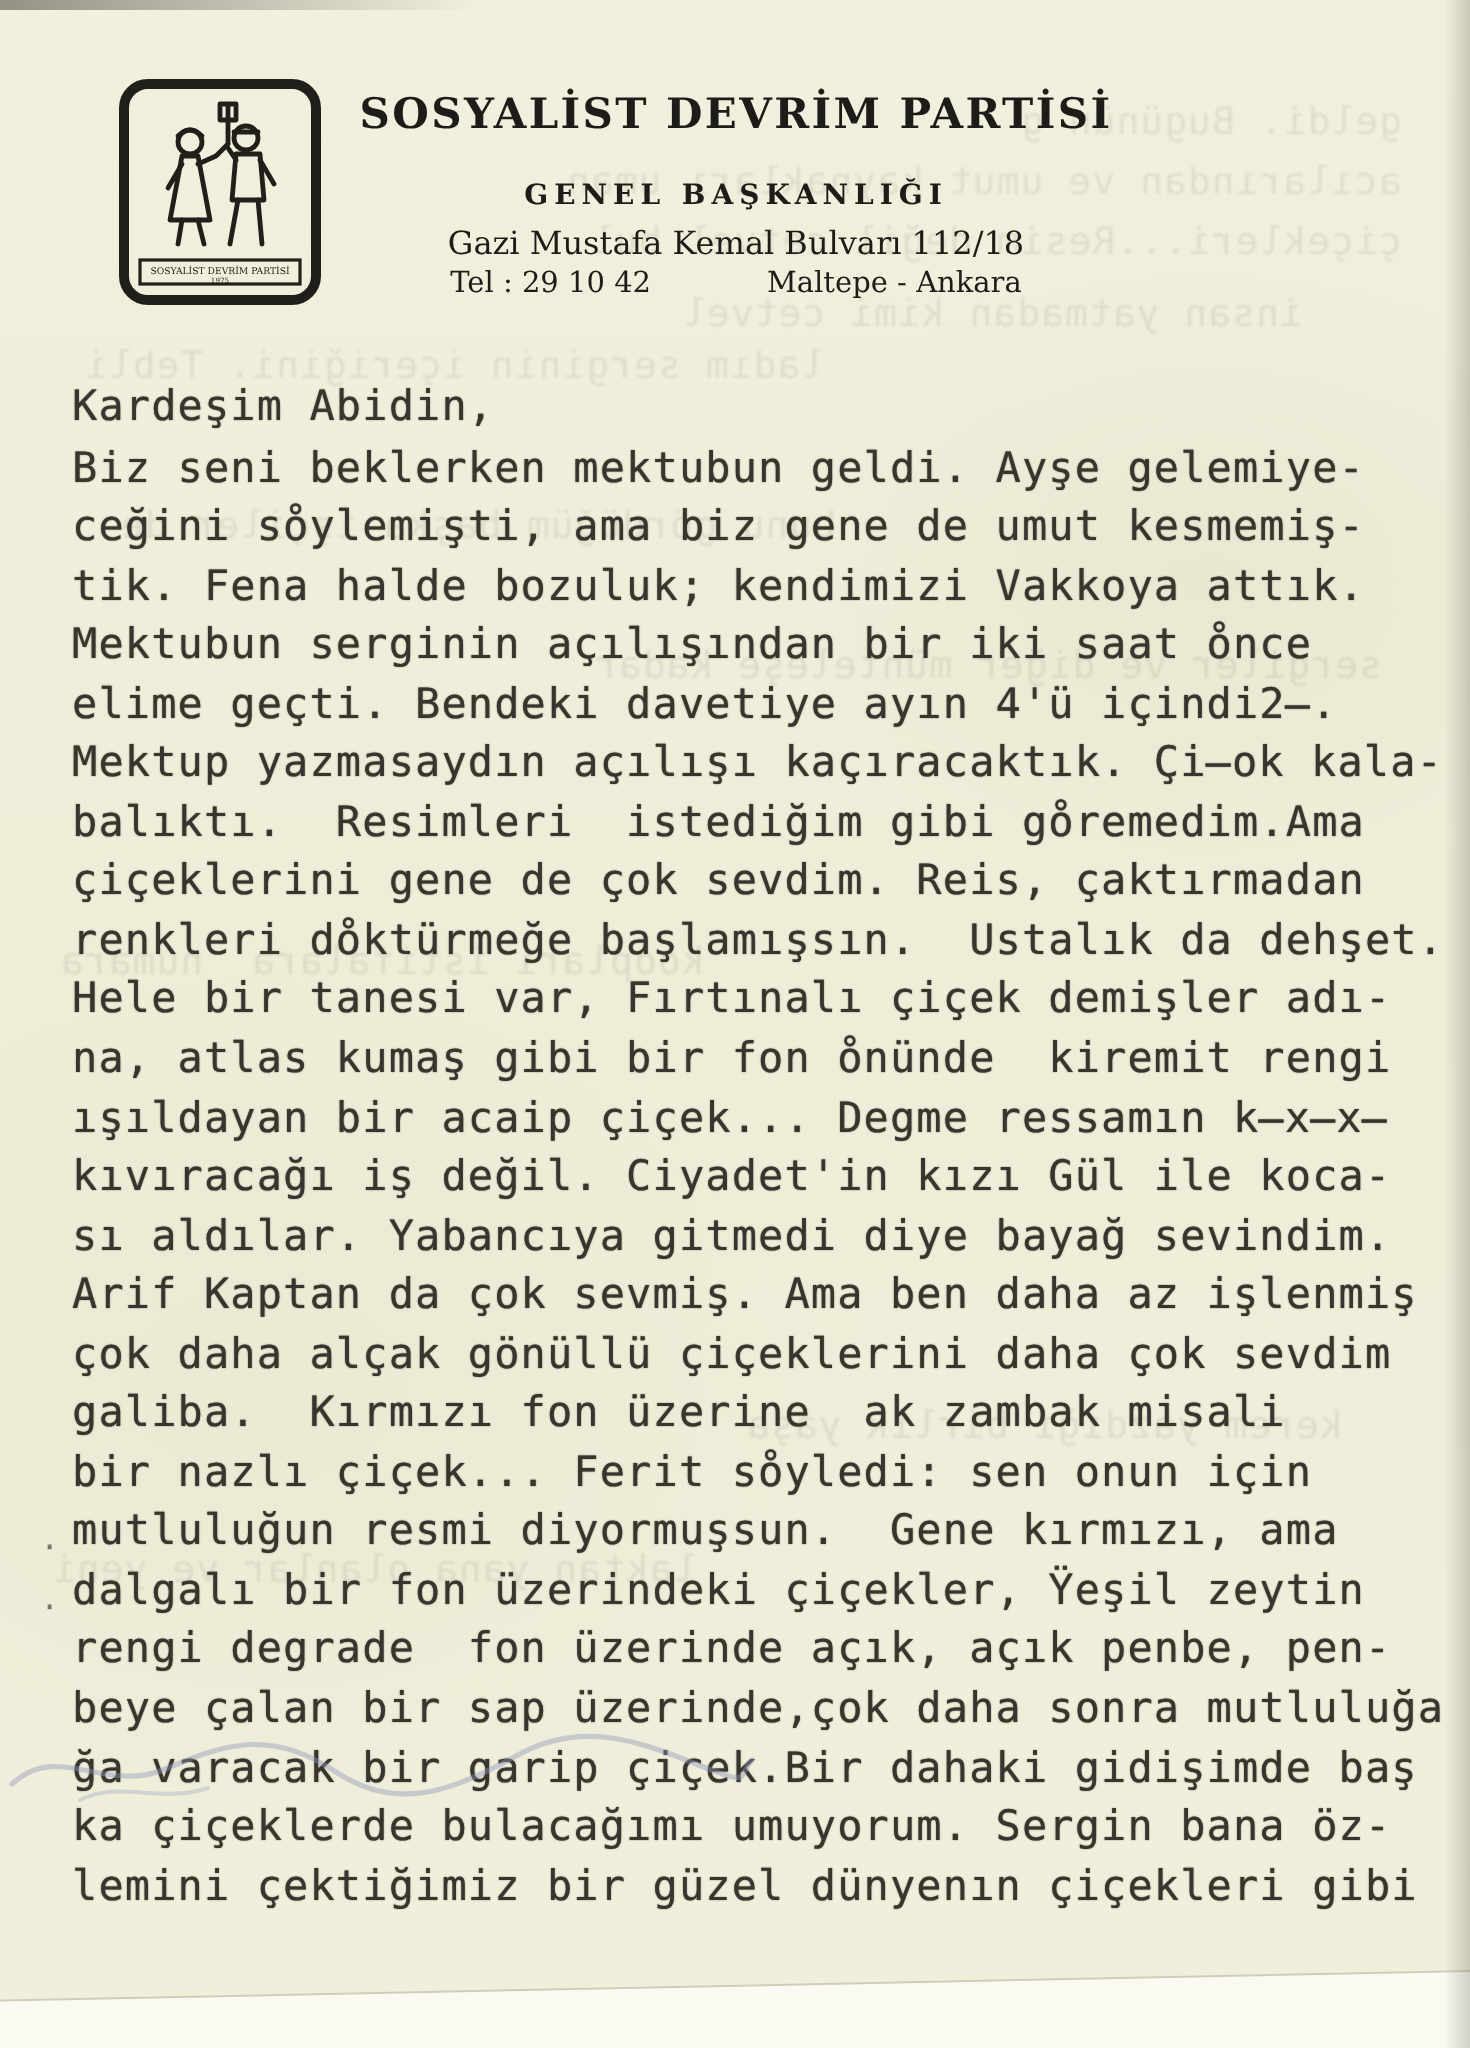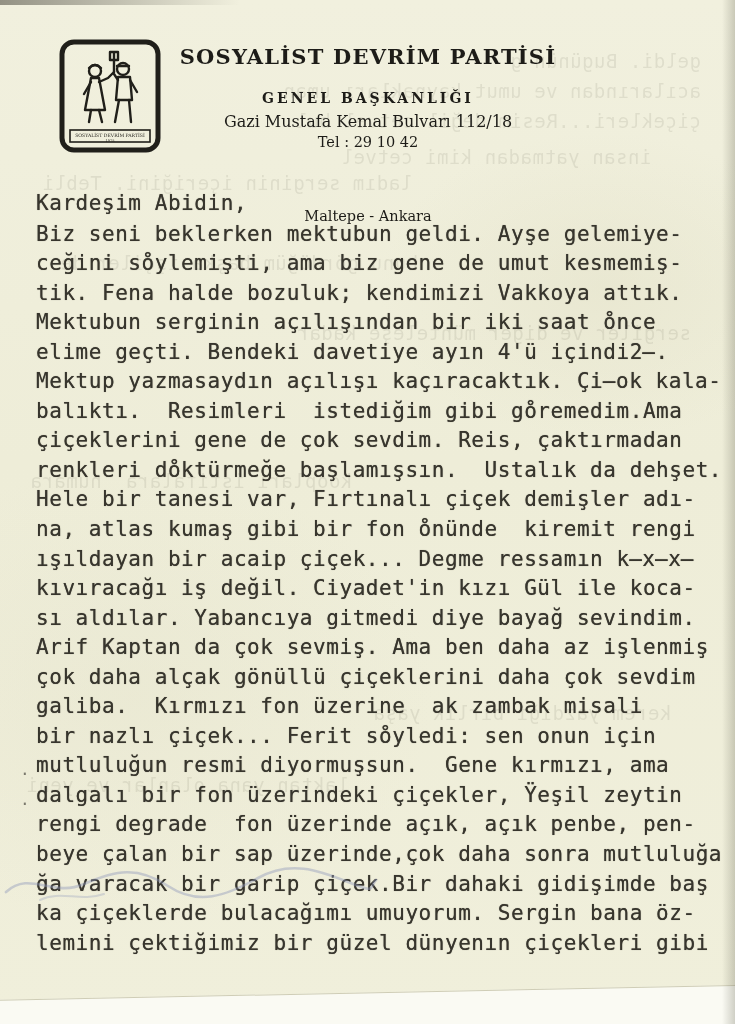--- a/index.html
+++ b/index.html
@@ -17,21 +17,21 @@
   
   .logo{position:absolute;left:58px;top:38px;width:104px;height:116px;}
   .head-block{
     position:absolute;left:166px;top:44px;width:404px;
     text-align:center;color:#1d1c18;
     font-family:"DejaVu Serif", serif;
   }
   .party-name{font-size:21px;font-weight:bold;letter-spacing:1.2px;white-space:nowrap;}
   .office{font-size:14px;font-weight:bold;letter-spacing:3px;margin-top:21px;white-space:nowrap;}
   .address{font-size:16px;margin-top:6px;white-space:nowrap;}
-  .telrow{display:flex;justify-content:center;gap:58px;font-size:14.5px;margin-top:3px;white-space:nowrap;flex-direction:column;}
+  .telrow{display:flex;justify-content:center;gap:58px;font-size:14.5px;margin-top:3px;white-space:nowrap;}
   
   .date{
     position:absolute;left:437px;top:132px;
     font-size:21px;color:#34322b;letter-spacing:.6px;
     text-shadow:0 0 .6px rgba(52,50,43,.85);white-space:pre;
   }
   .body-text{position:absolute;left:36px;top:189px;width:712px;}
   .line{
     height:29.55px;font-size:21px;line-height:29.55px;
     color:#37352d;letter-spacing:.55px;white-space:pre;

